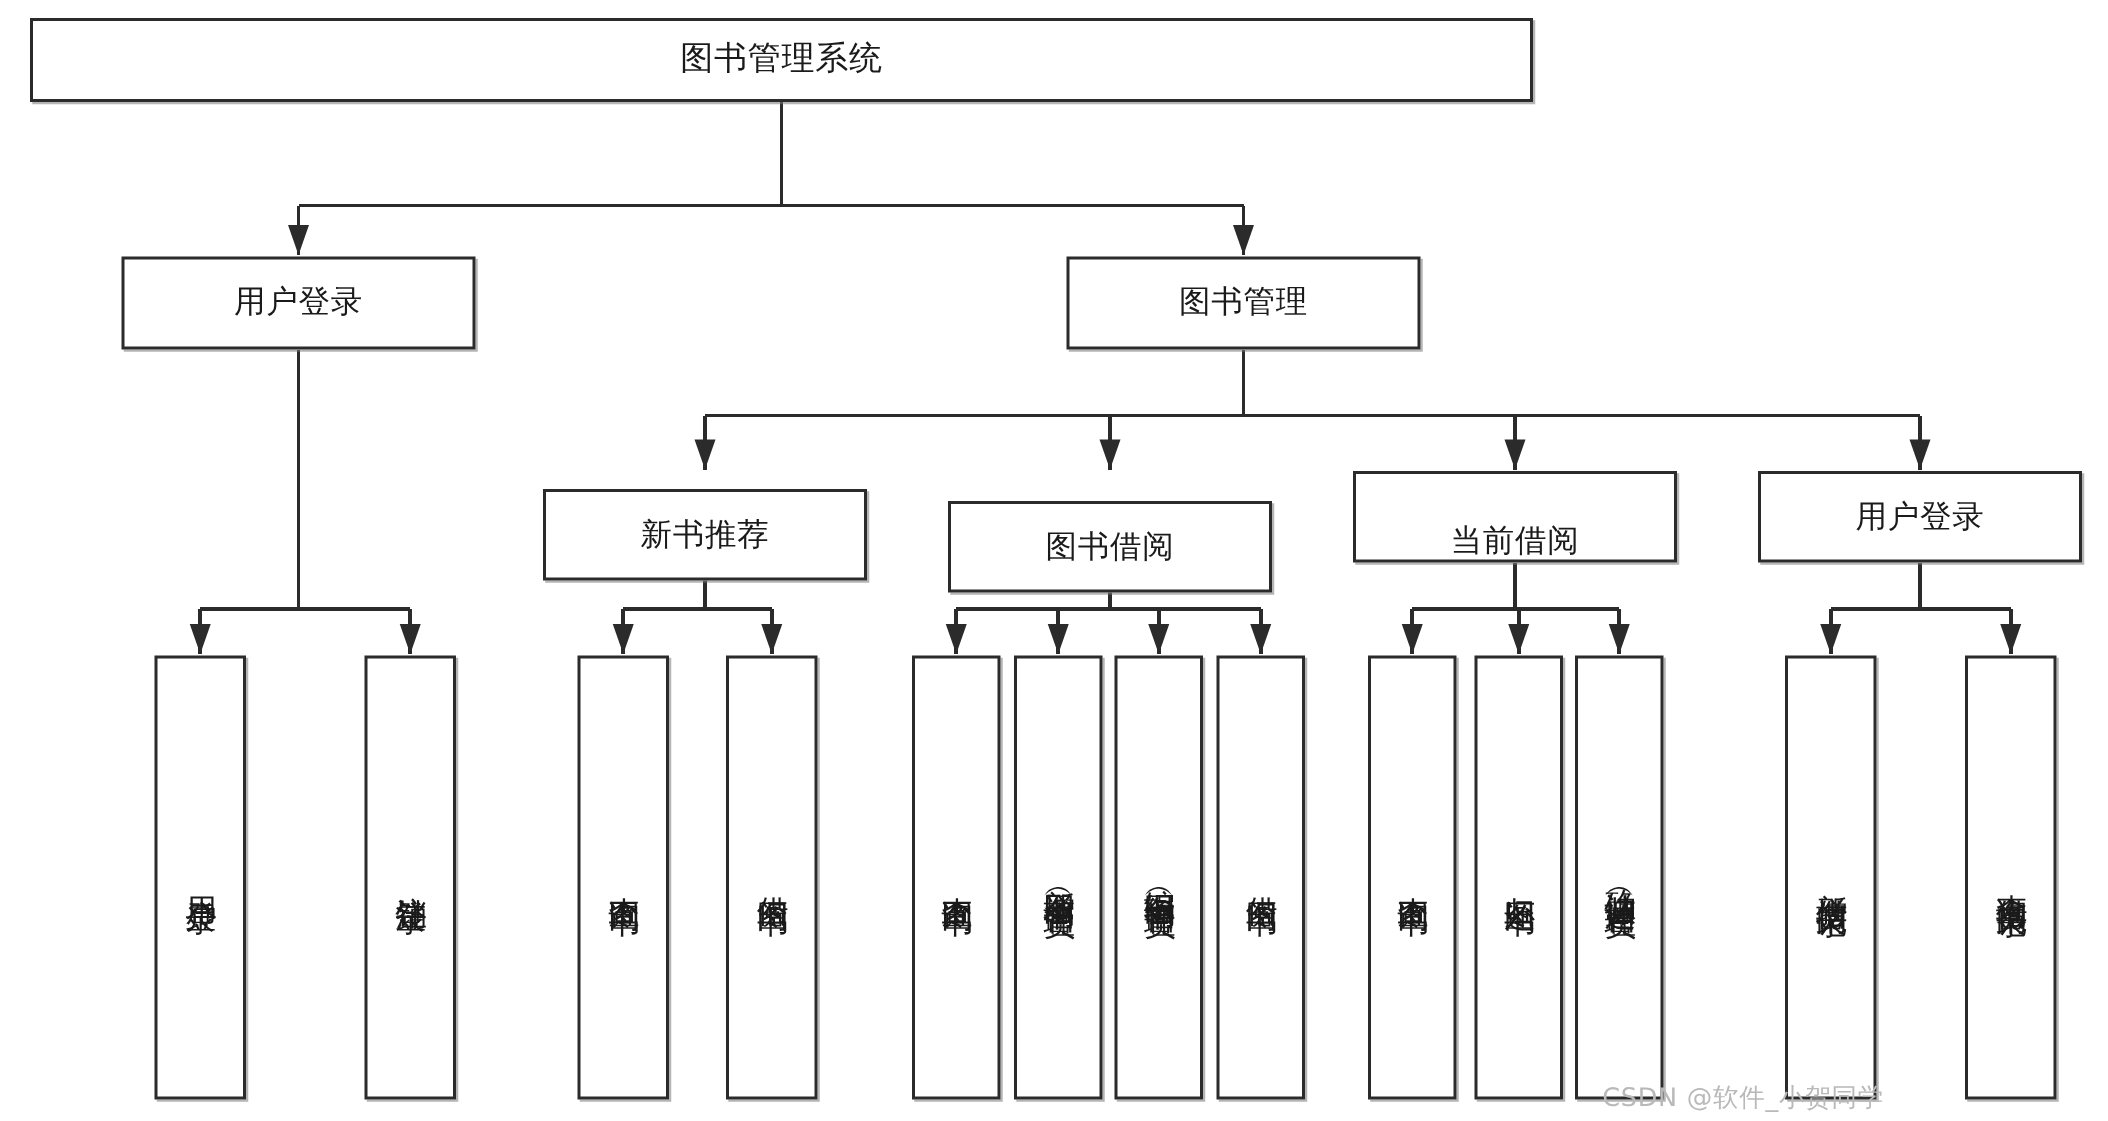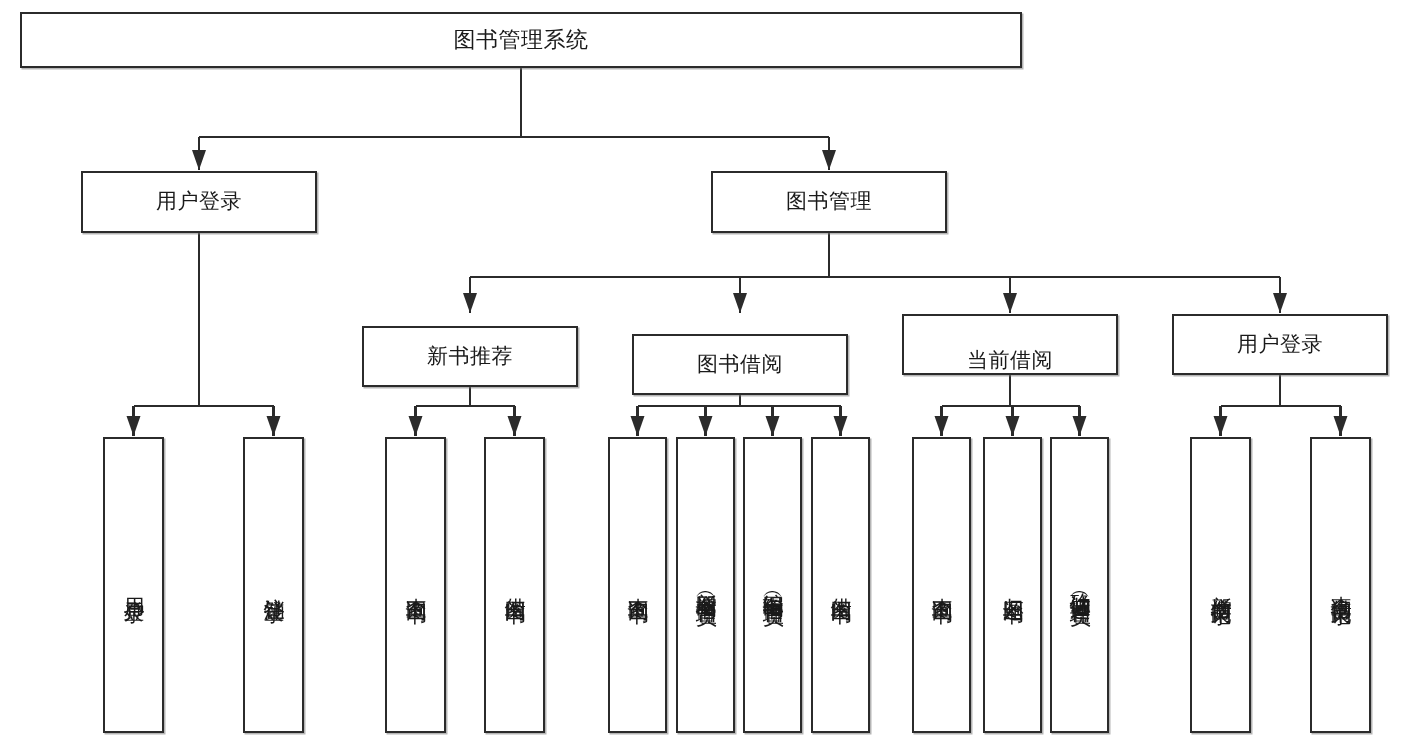--- a/index.html
+++ b/index.html
@@ -192,13 +192,14 @@
       <div class="node-box node-v" style="left: 1050px; top: 437px; width: 59px; height: 296px;">
         <span class="node-label">确认归还（管理员）</span>
       </div>
       <div class="node-box node-v" style="left: 1190px; top: 437px; width: 61px; height: 296px;">
         <span class="node-label">新增借阅记录</span>
       </div>
       <div class="node-box node-v" style="left: 1310px; top: 437px; width: 61px; height: 296px;">
         <span class="node-label">查询借阅记录</span>
       </div>
     </div>
+  <div id="watermark">CSDN @软件_小贺同学</div>
 </div>
 
 </body></html>

